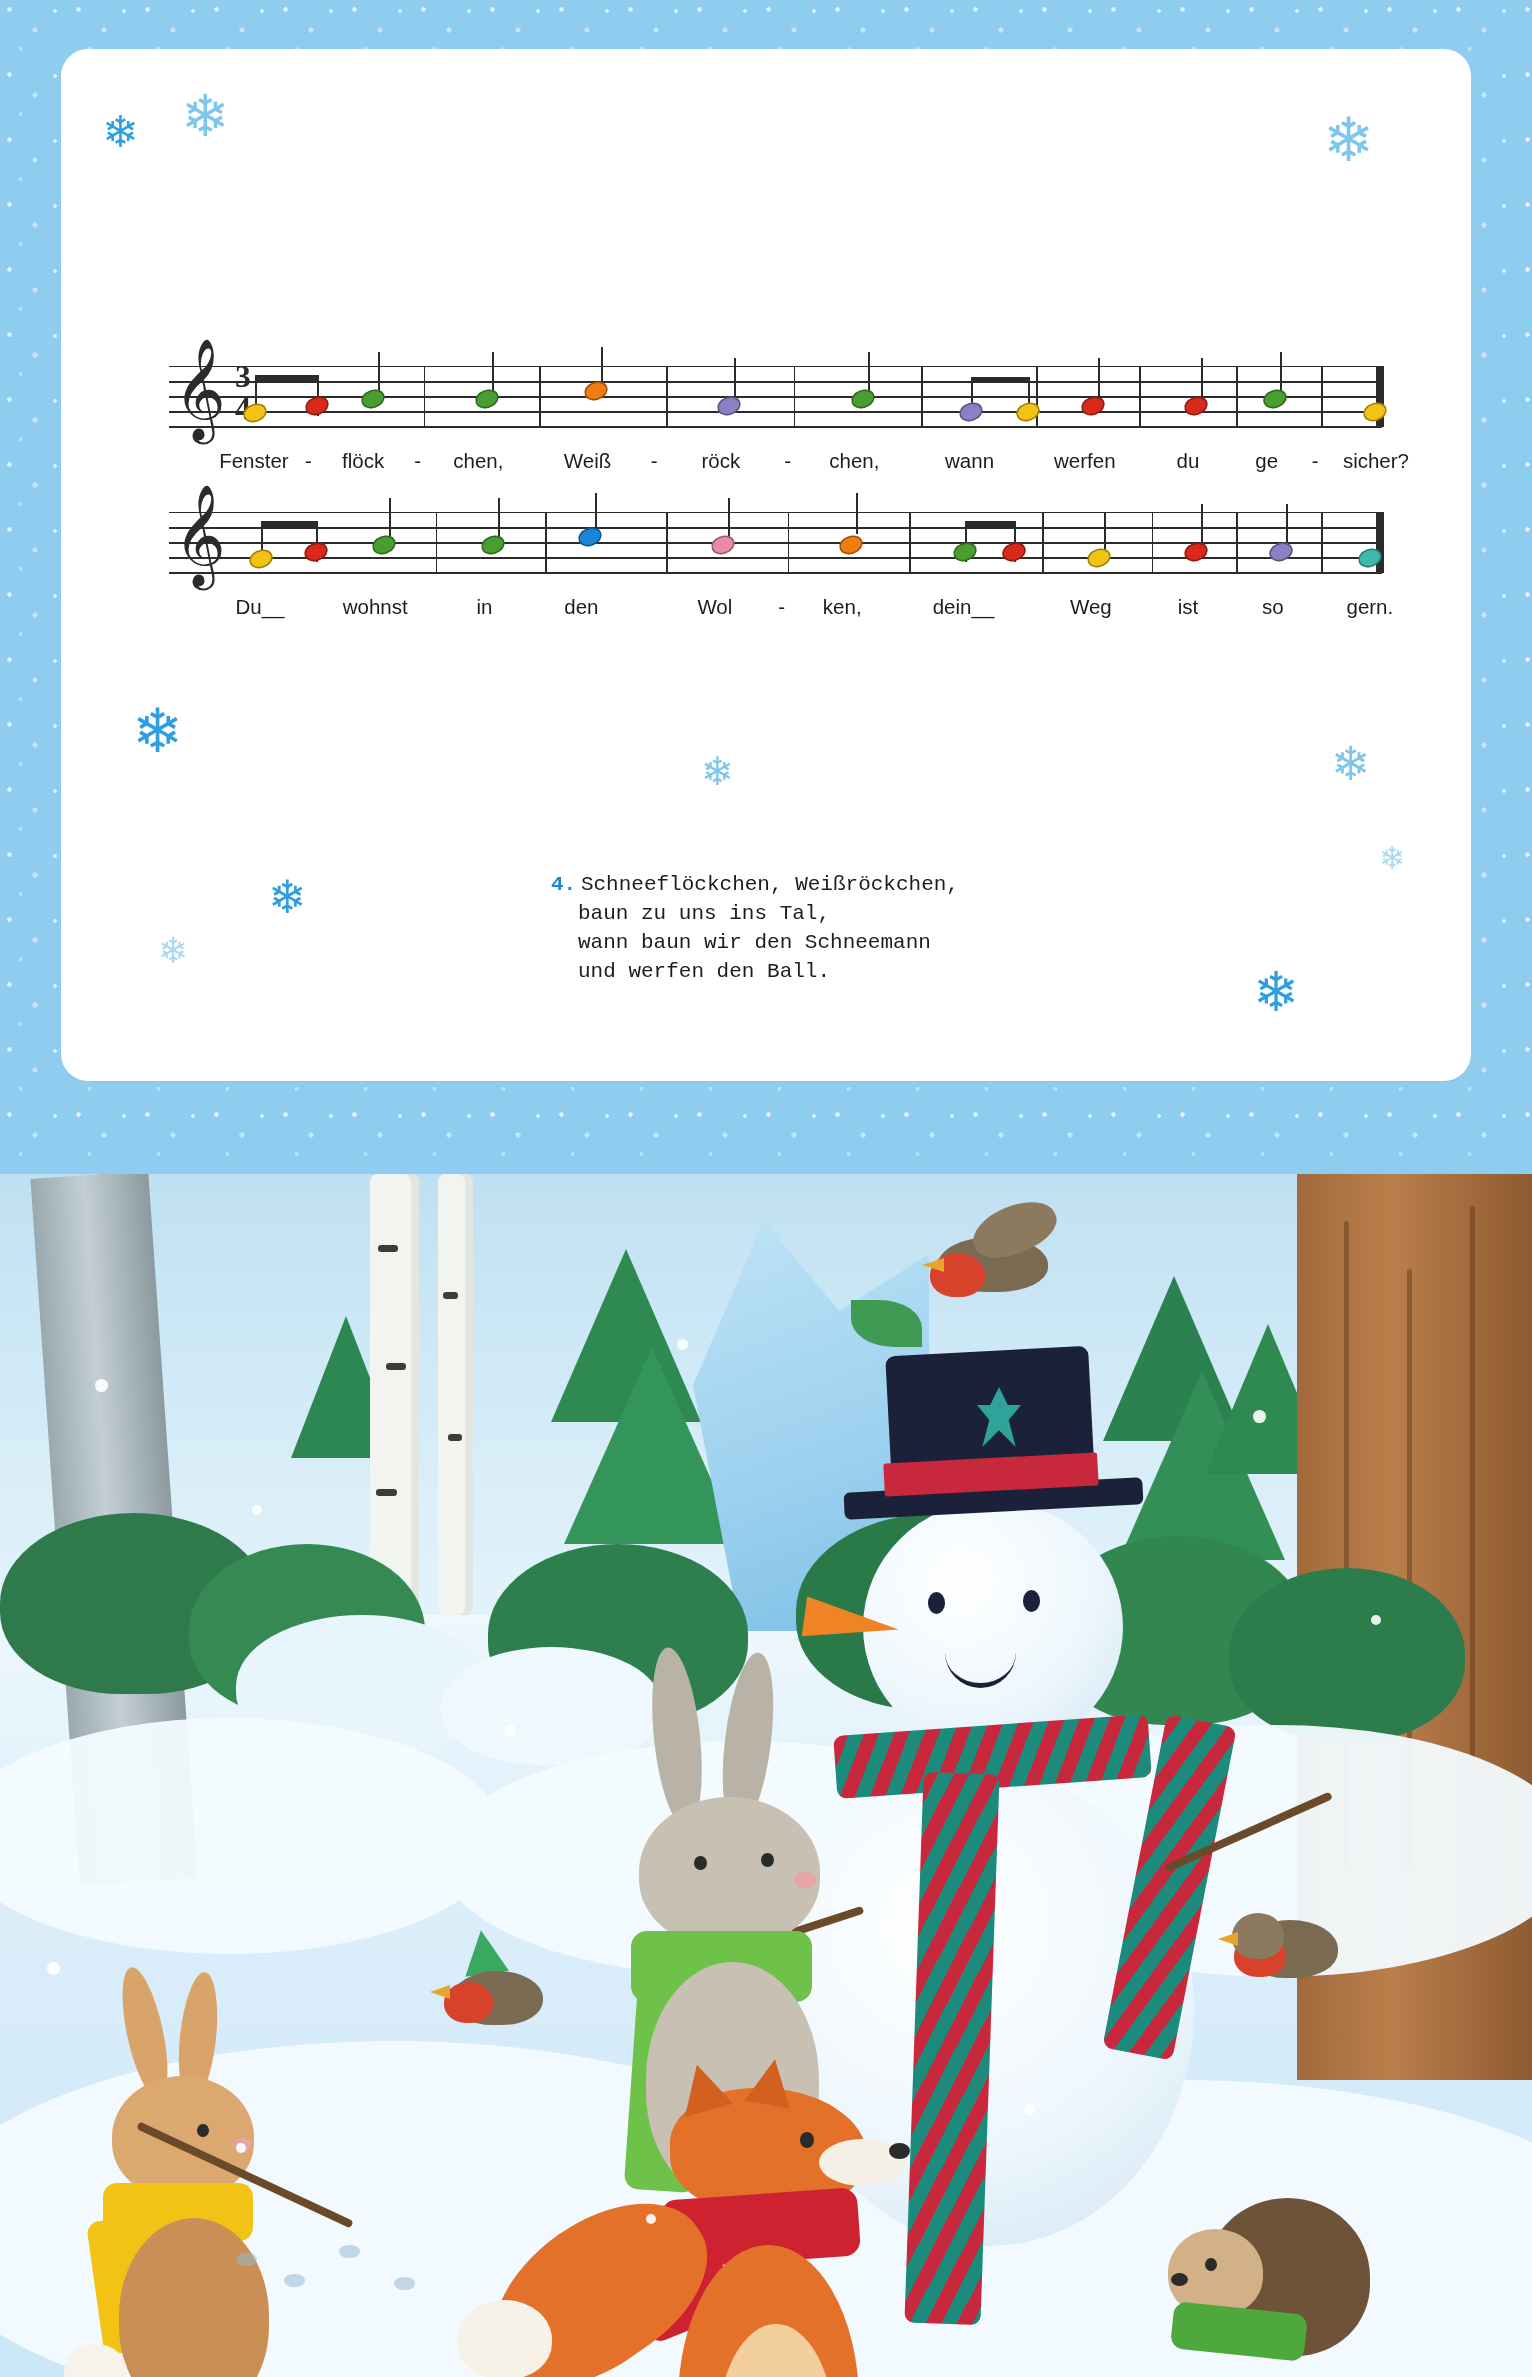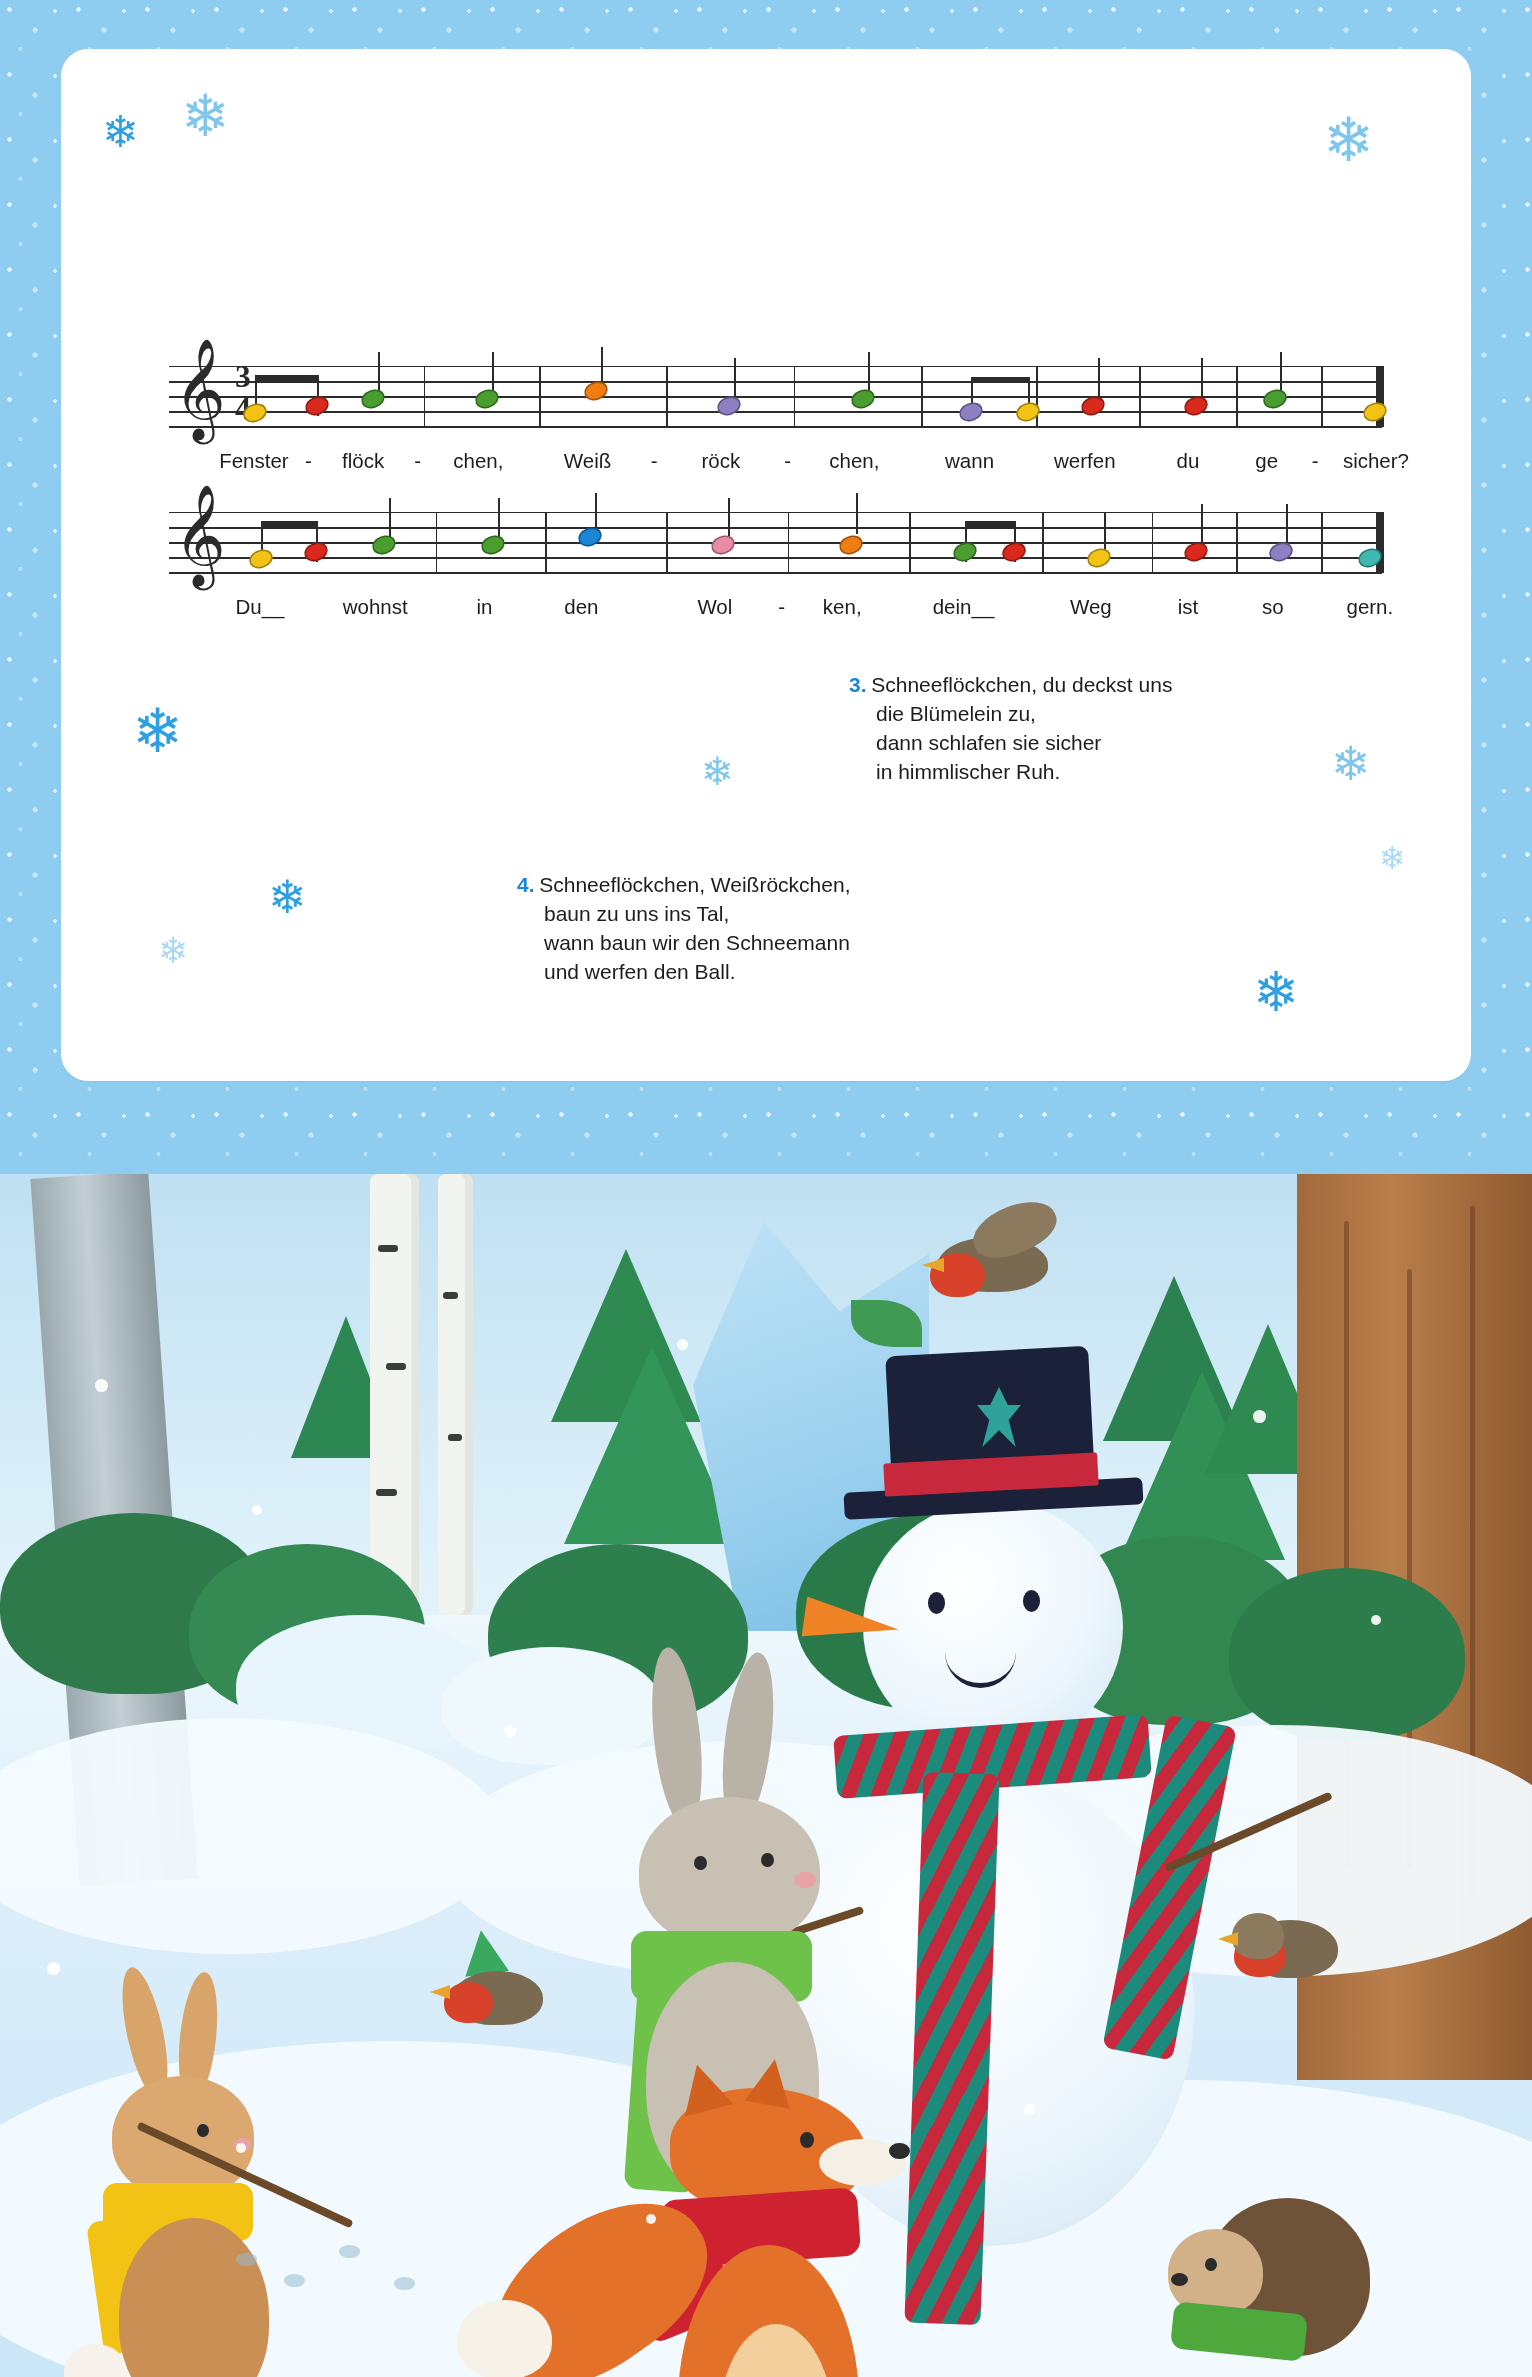--- a/index.html
+++ b/index.html
@@ -182,21 +182,21 @@
   }
   .verse .num {
     color: #1b86d8;
     font-weight: bold;
     margin-right: 4.7px;
   }
   .verse .ln { display: block; padding-left: 27px; }
   .verse .ln.first { padding-left: 0; text-indent: 0; }
   .verse-2 { left: 260px; top: 670px; width: 410px; }
   .verse-3 { left: 849px; top: 670px; width: 441px; }
-  .verse-4 { left: 517px; top: 870px; width: 441px; }
+  .verse-4 { left: 551px; top: 870px; width: 441px; font-family: Liberation Mono, monospace; }
 
   
   .illustration {
     position: absolute;
     left: 0;
     top: 1174px;
     width: 1533px;
     height: 1204px;
     overflow: hidden;
     background: #cfe7f5;
@@ -484,26 +484,20 @@
     <span style="left:50.5%">-</span>
     <span style="left:55.5%">ken,</span>
     <span style="left:65.5%">dein__</span>
     <span style="left:76%">Weg</span>
     <span style="left:84%">ist</span>
     <span style="left:91%">so</span>
     <span style="left:99%">gern.</span>
   </div>
 
 
-  <div class="verse verse-3">
-    <span class="ln first"><span class="num">3.</span><span>Schneeflöckchen, du deckst uns</span></span>
-    <span class="ln">die Blümelein zu,</span>
-    <span class="ln">dann schlafen sie sicher</span>
-    <span class="ln">in himmlischer Ruh.</span>
-  </div>
 
   <div class="verse verse-4">
     <span class="ln first"><span class="num">4.</span><span>Schneeflöckchen, Weißröckchen,</span></span>
     <span class="ln">baun zu uns ins Tal,</span>
     <span class="ln">wann baun wir den Schneemann</span>
     <span class="ln">und werfen den Ball.</span>
   </div>
 </div>
 
 <div class="illustration">

